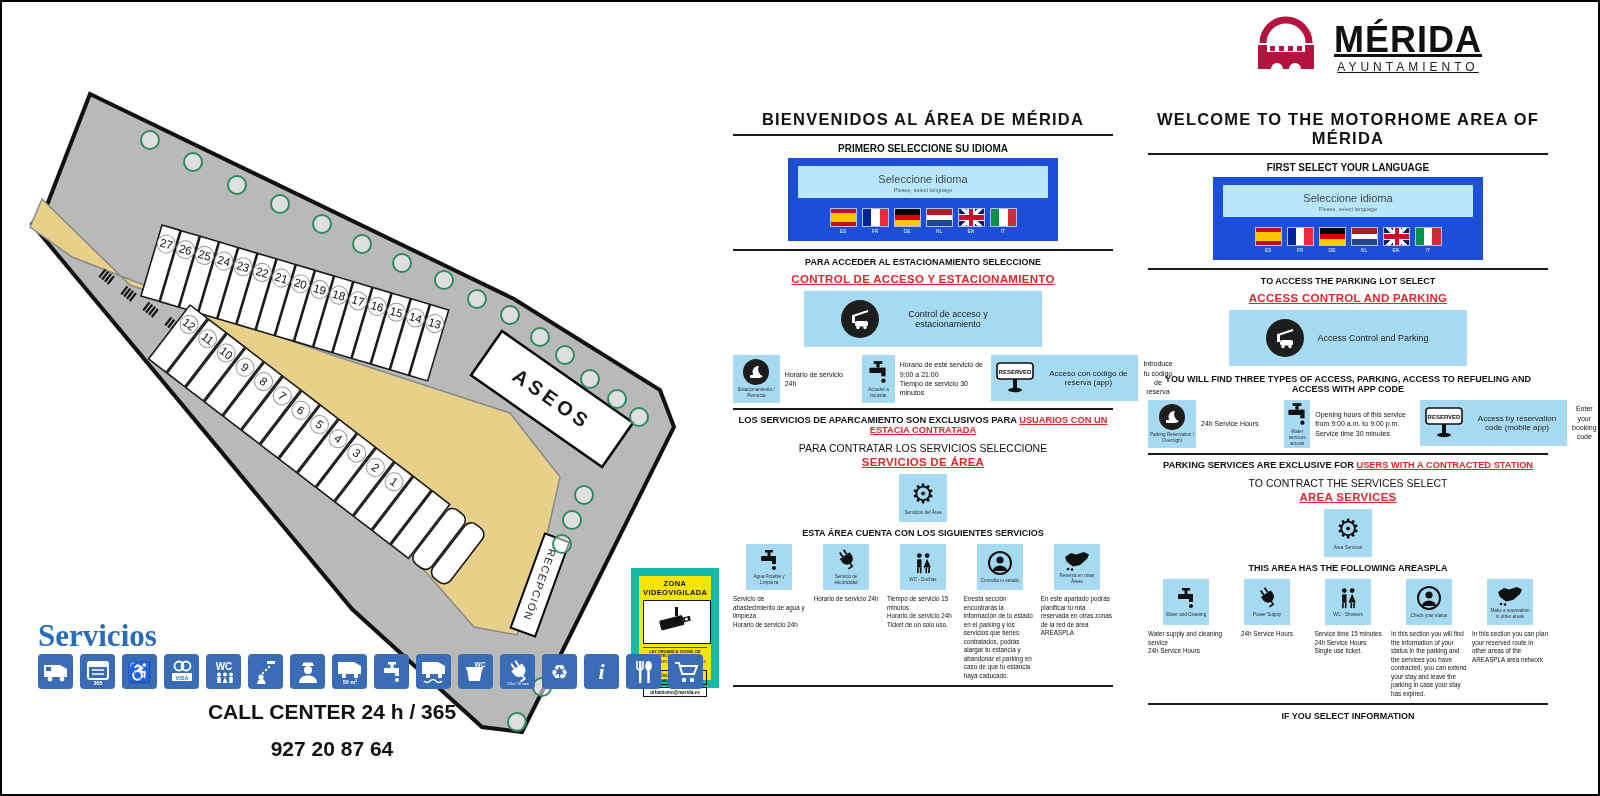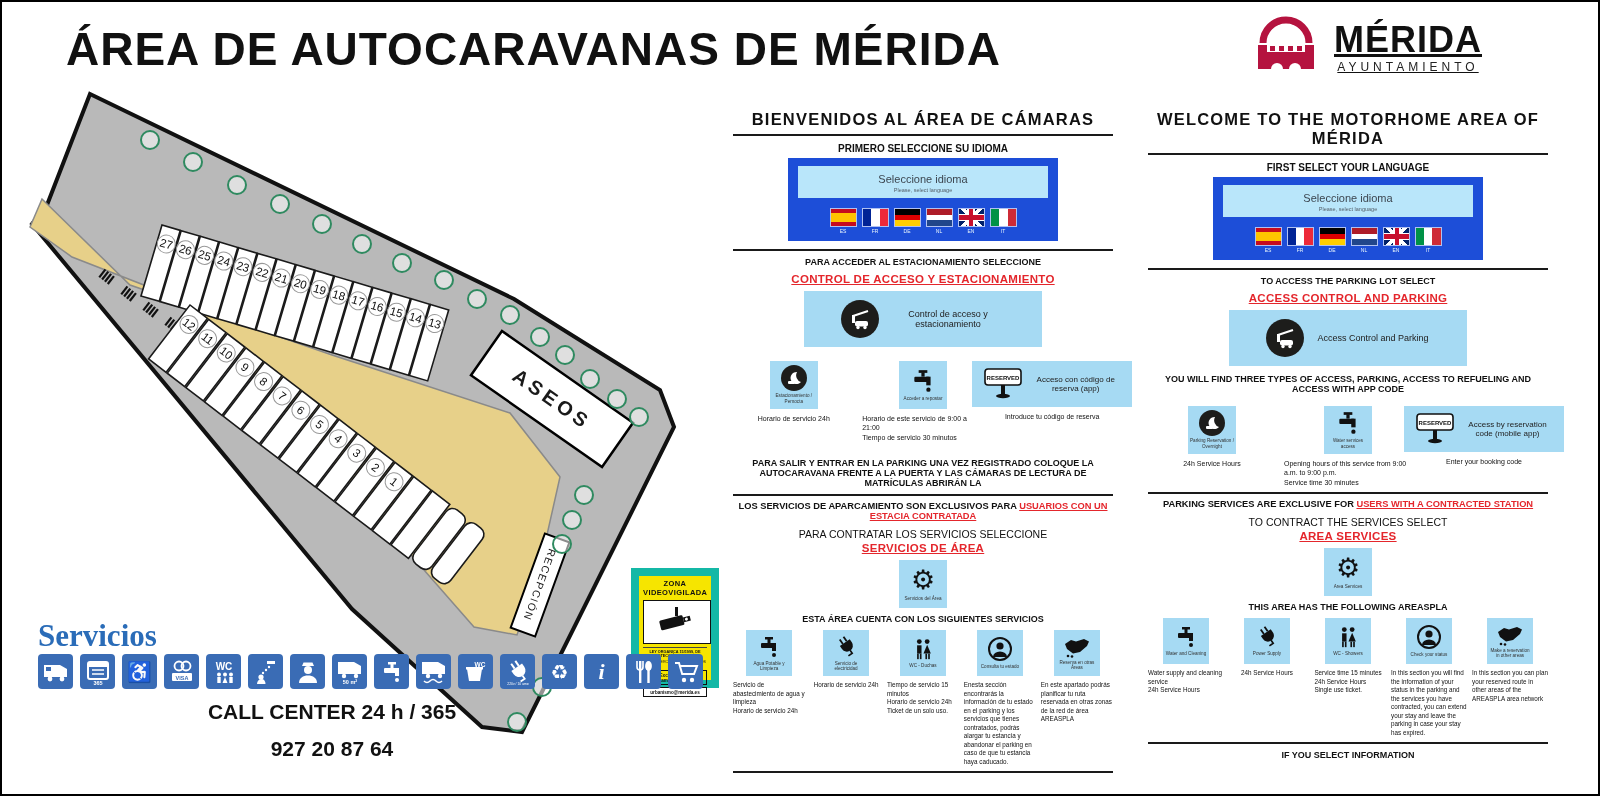--- a/index.html
+++ b/index.html
@@ -63,21 +63,21 @@
   .line-bold{font-size:9px;font-weight:700;margin:6px 2px;}
   .line-med{font-size:10.5px;margin:7px 0 2px;}
   .red-link{display:block;color:#e4262c;font-weight:800;font-size:11.5px;
         text-decoration:underline;margin:1px 0 6px;letter-spacing:.3px;cursor:pointer;}
   .big-btn{width:238px;height:56px;margin:4px auto 8px;background:#a6daf3;display:flex;
         align-items:center;justify-content:center;gap:12px;}
   .big-btn-label{font-size:9px;color:#222;width:115px;text-align:center;}
   .circ{width:38px;height:38px;border-radius:50%;background:#1d1d1b;display:flex;
         align-items:center;justify-content:center;flex:none;}
   .row3{display:flex;justify-content:space-between;align-items:flex-start;margin:6px 0 0;}
-  .row3 .cell{width:32%;display:flex;flex-direction:column;align-items:center;gap:5px;margin-top:6px;}
+  .row3 .cell{width:32%;display:flex;flex-direction:row;align-items:center;gap:5px;}
   .sq{width:48px;height:48px;background:#a6daf3;display:flex;flex-direction:column;
         align-items:center;justify-content:center;gap:2px;}
   .sq-label{font-size:4.6px;color:#333;line-height:1.25;padding:0 2px;}
   .wide{width:160px;height:46px;flex-direction:row;gap:7px;padding:0 4px;box-sizing:border-box;}
   .wide .wlabel{font-size:8px;color:#222;width:92px;text-align:center;}
   .cap{font-size:7px;line-height:1.35;white-space:pre-line;color:#111;text-align:left;}
   .cap-c{text-align:center;}
   .mt14{margin-top:16px;}
   .excl{font-size:9.3px;font-weight:800;margin:1px 0 5px;}
   .red-inline{color:#e4262c;text-decoration:underline;cursor:pointer;}
@@ -86,21 +86,20 @@
   .row5{display:flex;justify-content:space-between;margin-top:6px;}
   .row5 .cell{width:19%;display:flex;flex-direction:column;align-items:center;gap:5px;}
   .row5 .sq{width:46px;height:46px;}
   .row5 .cap{font-size:6.3px;}
 </style>
 </head>
 <body>
 
 <div class="page">
 
-  <div class="main-title">ÁREA DE AUTOCARAVANAS DE MÉRIDA</div>
   <div class="logo">
     <svg width="72" height="72" viewBox="0 0 72 72">
       <g fill="#b5133f">
         <circle cx="14" cy="23" r="2.6"></circle>
           <circle cx="20" cy="15" r="2.6"></circle>
           <circle cx="28" cy="10" r="2.6"></circle>
         <circle cx="36" cy="8" r="2.6"></circle>
           <circle cx="44" cy="10" r="2.6"></circle>
           <circle cx="52" cy="15" r="2.6"></circle>
         <circle cx="58" cy="23" r="2.6"></circle>
@@ -431,21 +430,21 @@
           <circle cx="19" cy="21" r="2.2" fill="#fff"></circle>
         </svg>
     </div>
   </div>
   <div class="callcenter">
     <div class="cc1">CALL CENTER 24 h / 365</div>
     <div class="cc2">927 20 87 64</div>
   </div>
 
   <section class="col col-es">
-    <h2>BIENVENIDOS AL ÁREA DE CÁMARAS</h2>
+    <h2>BIENVENIDOS AL ÁREA DE MÉRIDA</h2>
     <div class="rule"></div>
     <div class="subhead">PRIMERO SELECCIONE SU IDIOMA</div>
     <div class="lang-panel">
       <div class="lang-inner">
         <div class="lang-title">Seleccione idioma</div>
         <div class="lang-sub">Please, select language</div>
       </div>
       <div class="flags">
         <div class="flag-cell">
             <div class="flag flag-es"></div>
@@ -521,21 +520,20 @@
               <rect x="2" y="2" width="36" height="16" rx="3" fill="#fff" stroke="#111" stroke-width="1.6"></rect>
               <text x="20" y="13" font-size="6" font-weight="800" fill="#111" text-anchor="middle" font-family="Liberation Sans, sans-serif">RESERVED</text>
               <rect x="18" y="18" width="4" height="9" fill="#111"></rect>
               <ellipse cx="20" cy="29" rx="7" ry="2.2" fill="#111"></ellipse>
             </svg>
           <span class="wlabel">Acceso con código de reserva (app)</span>
         </div>
         <div class="cap cap-c">Introduce tu código de reserva</div>
       </div>
     </div>
-    <div class="line-bold mt14">PARA SALIR Y ENTRAR EN LA PARKING UNA VEZ REGISTRADO COLOQUE LA AUTOCARAVANA FRENTE A LA PUERTA Y LAS CÁMARAS DE LECTURA DE MATRÍCULAS ABRIRÁN LA</div>
     <div class="rule"></div>
     <div class="excl"><span>LOS SERVICIOS DE APARCAMIENTO SON EXCLUSIVOS PARA </span><span class="red-inline">USUARIOS CON UN ESTACIA CONTRATADA</span></div>
     <div class="line-med">PARA CONTRATAR LOS SERVICIOS SELECCIONE</div>
     <a class="red-link">SERVICIOS DE ÁREA</a>
     <div class="sq midsq">
       <span class="gearchar">⚙</span>
       <span class="sq-label">Servicios del Área</span>
     </div>
     <div class="line-bold">ESTA ÁREA CUENTA CON LOS SIGUIENTES SERVICIOS</div>
     <div class="row5">

